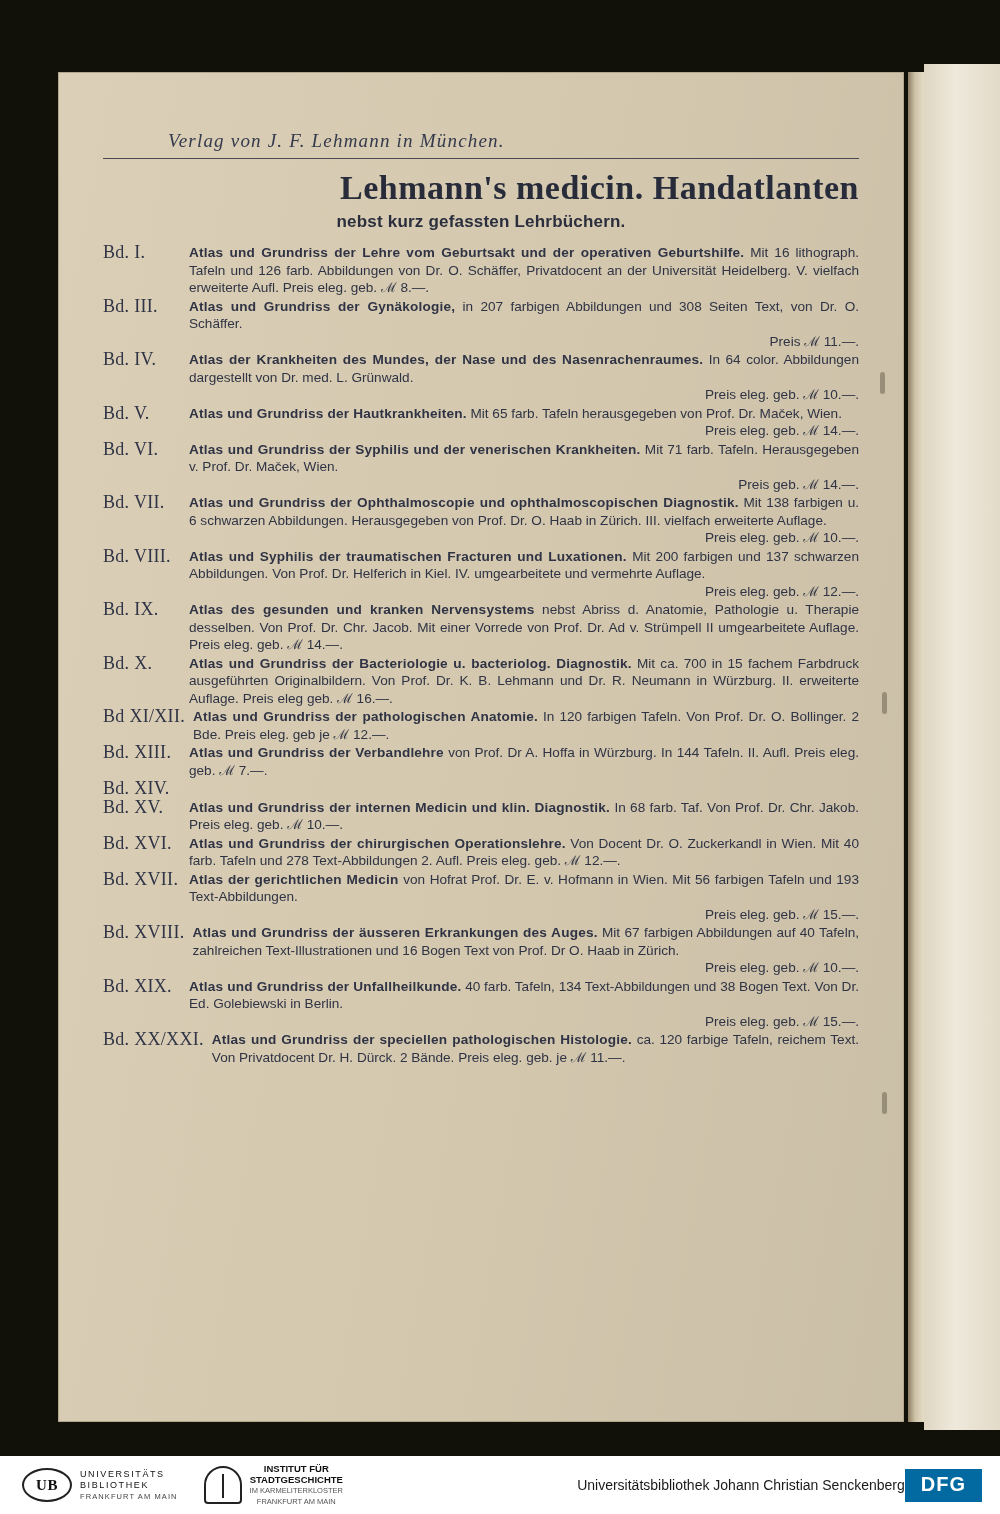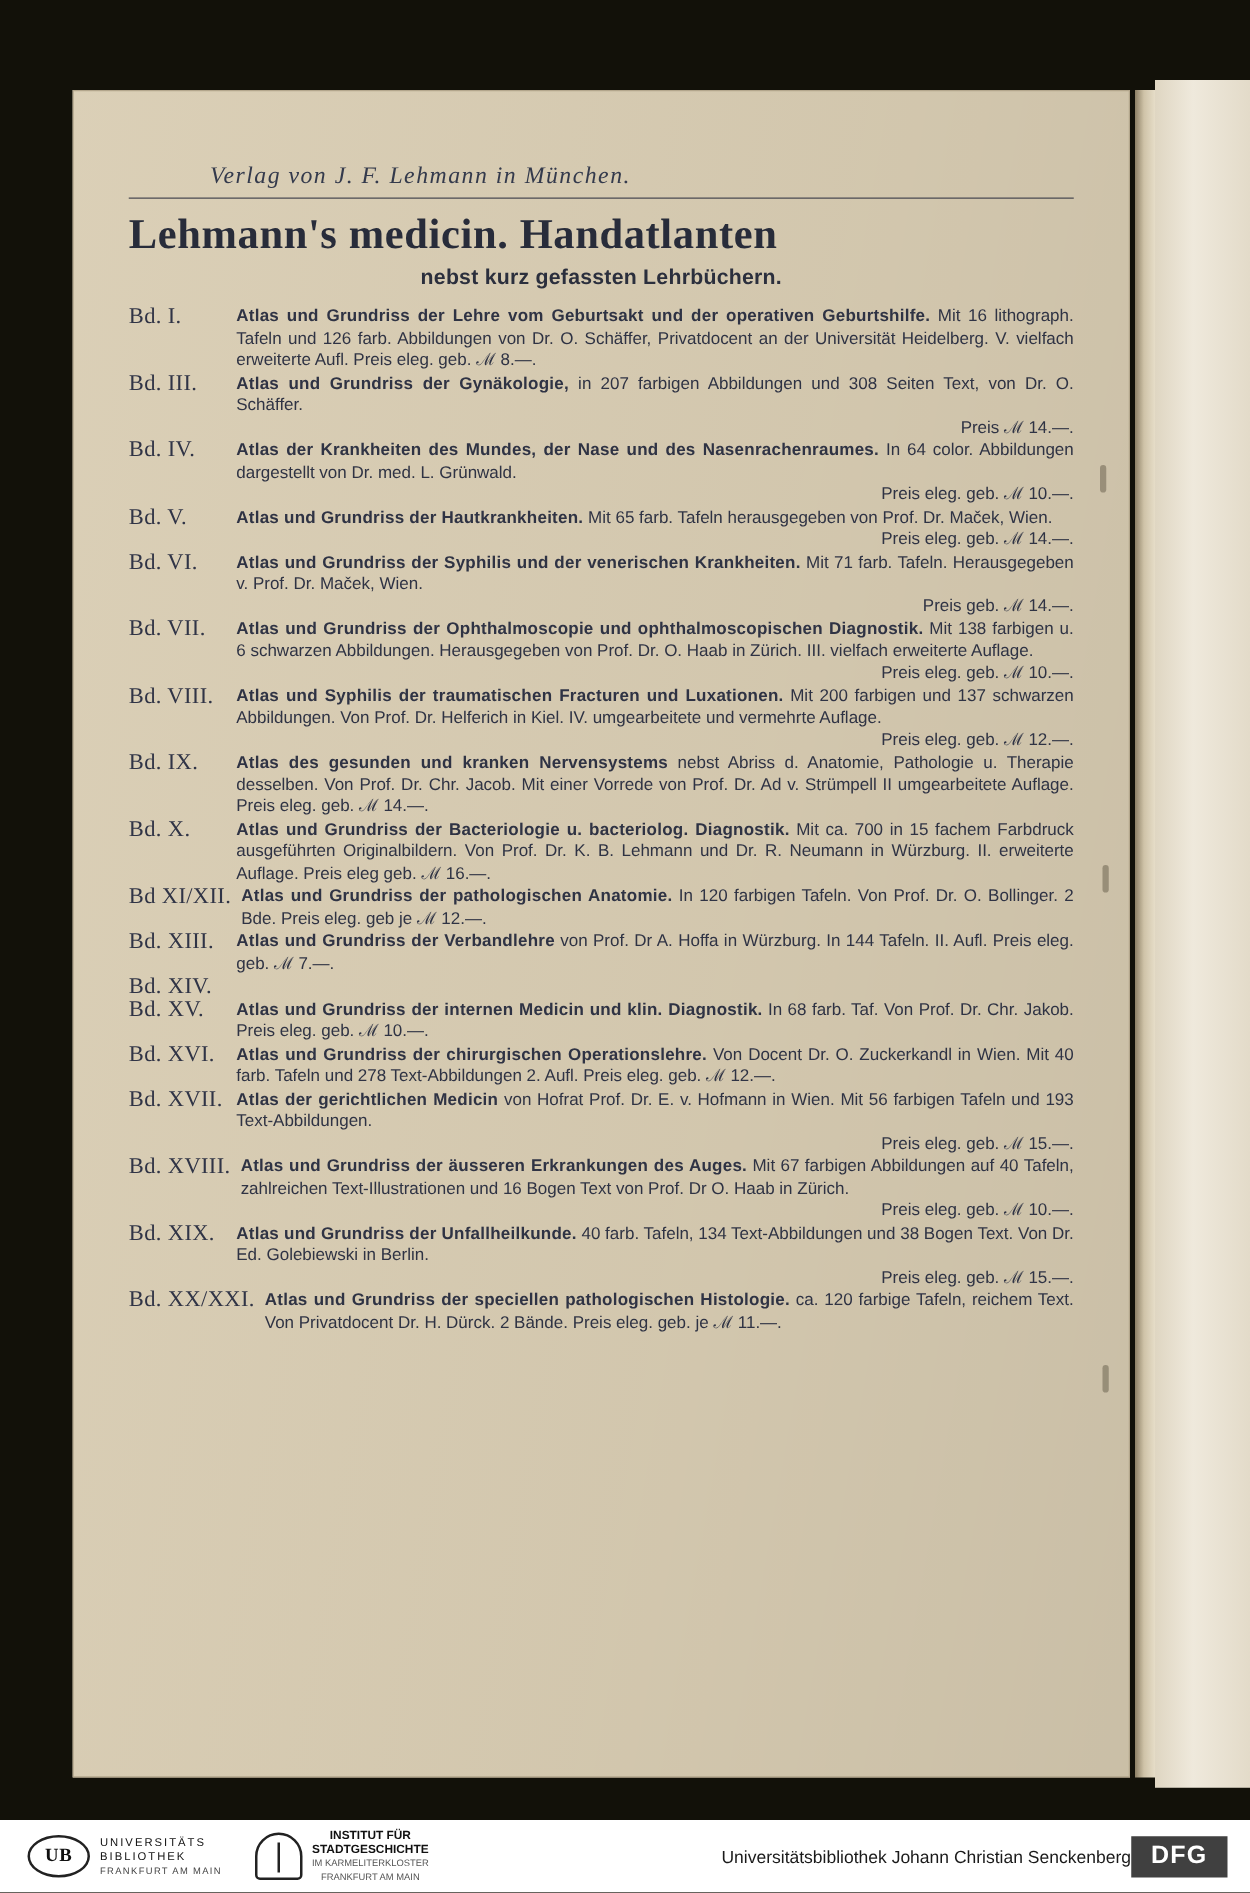--- a/index.html
+++ b/index.html
@@ -79,21 +79,21 @@
     padding-left: 65px;
     color: #343a4c;
   }
   #rule {
     margin: 6px 0 10px 0;
     border-top: 1.5px solid #4a4a52;
     width: 100%;
   }
 
   #main-title {
-    text-align: left;
+    text-align: right;
     font-family: "Liberation Serif", serif;
     font-weight: bold;
     font-size: 34px;
     letter-spacing: 0.5px;
     color: #282c3a;
     line-height: 1.1;
   }
   #sub-title {
     text-align: center;
     font-family: "Liberation Sans", sans-serif;
@@ -218,21 +218,21 @@
 
   #footer-center {
     flex: 1 1 auto;
     text-align: right;
     font-family: "Liberation Sans", sans-serif;
     font-size: 14px;
     color: #1a1a1a;
   }
   #footer-right {
     margin-right: 18px;
-    background: #404040;
+    background: #0369a1;
     color: #fff;
     font-family: "Liberation Sans", sans-serif;
     font-weight: bold;
     font-size: 20px;
     letter-spacing: 1px;
     padding: 4px 16px 6px 16px;
   }
 </style>
 </head>
 <body>
@@ -252,21 +252,21 @@
     <div id="main-title">Lehmann's medicin. Handatlanten</div>
     <div id="sub-title">nebst kurz gefassten Lehrbüchern.</div>
 
     <div id="entries">
         <div class="entry">
           <div class="vol">Bd. I.</div>
           <div class="body"><b>Atlas und Grundriss der Lehre vom Geburtsakt und der operativen Geburtshilfe.</b><span> Mit 16 lithograph. Tafeln und 126 farb. Abbildungen von Dr. O. Schäffer, Privatdocent an der Universität Heidelberg. V. vielfach erweiterte Aufl. Preis eleg. geb. ℳ 8.—.</span></div>
         </div>
         <div class="entry">
           <div class="vol">Bd. III.</div>
-          <div class="body"><b>Atlas und Grundriss der Gynäkologie,</b><span> in 207 farbigen Abbildungen und 308 Seiten Text, von Dr. O. Schäffer.</span><span class="price-right">Preis ℳ 14.—.</span></div>
+          <div class="body"><b>Atlas und Grundriss der Gynäkologie,</b><span> in 207 farbigen Abbildungen und 308 Seiten Text, von Dr. O. Schäffer.</span><span class="price-right">Preis ℳ 11.—.</span></div>
         </div>
         <div class="entry">
           <div class="vol">Bd. IV.</div>
           <div class="body"><b>Atlas der Krankheiten des Mundes, der Nase und des Nasenrachenraumes.</b><span> In 64 color. Abbildungen dargestellt von Dr. med. L. Grünwald.</span><span class="price-right">Preis eleg. geb. ℳ 10.—.</span></div>
         </div>
         <div class="entry">
           <div class="vol">Bd. V.</div>
           <div class="body"><b>Atlas und Grundriss der Hautkrankheiten.</b><span> Mit 65 farb. Tafeln herausgegeben von Prof. Dr. Maček, Wien.</span><span class="price-right">Preis eleg. geb. ℳ 14.—.</span></div>
         </div>
         <div class="entry">

